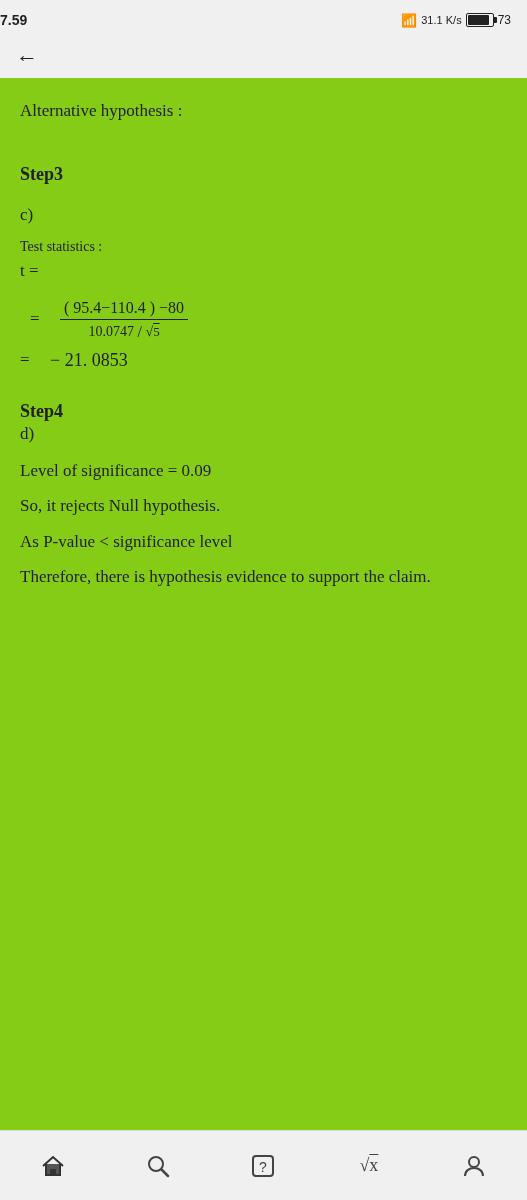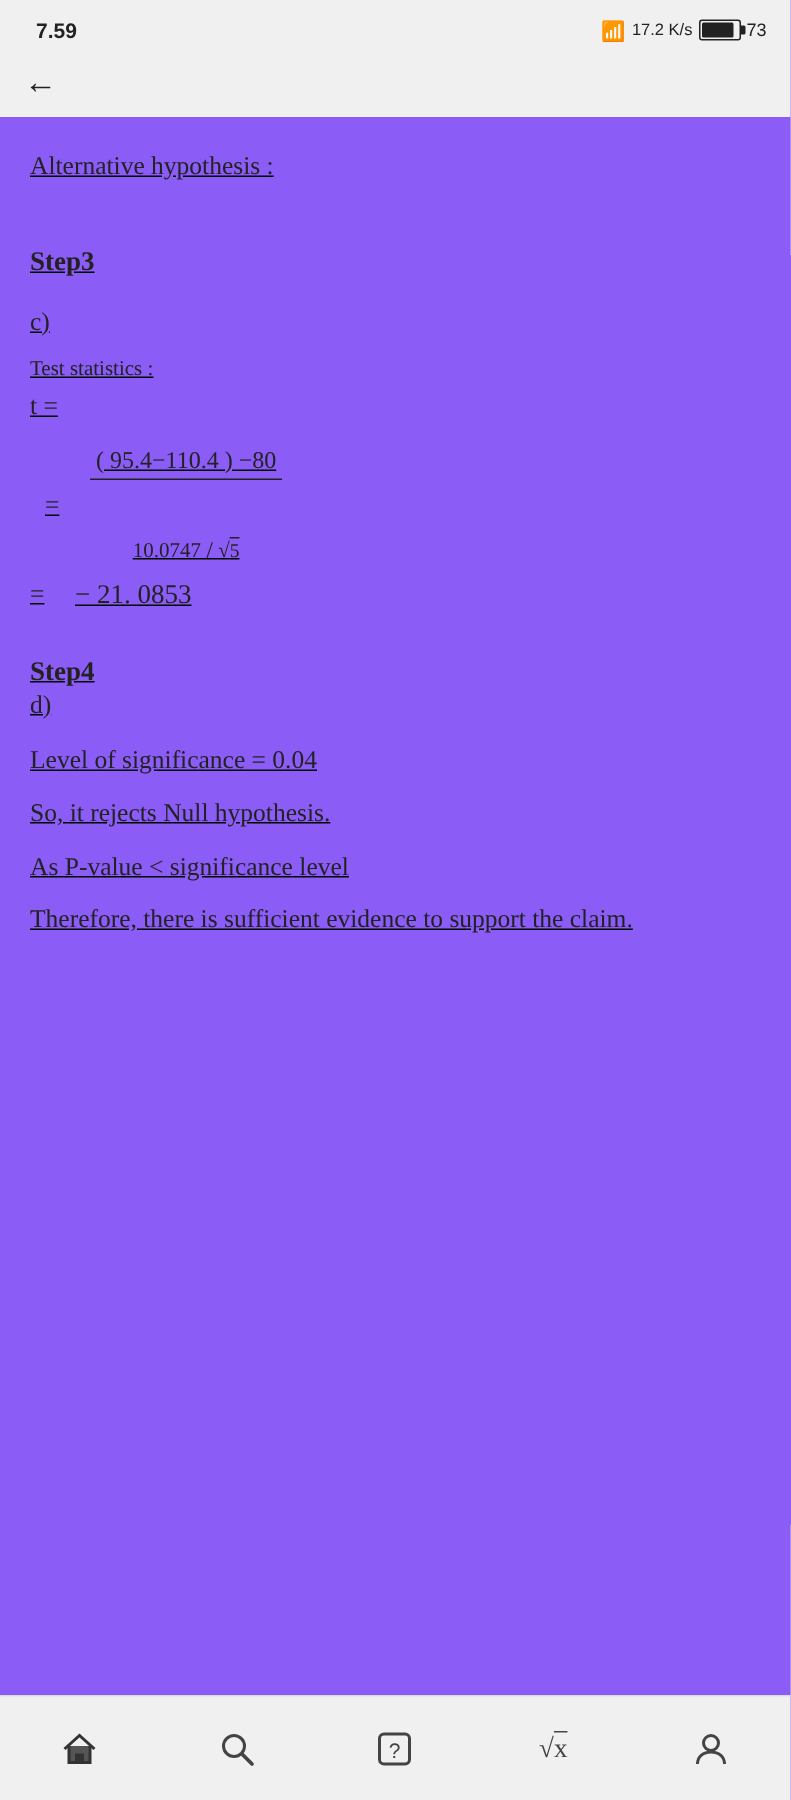--- a/index.html
+++ b/index.html
@@ -11,21 +11,21 @@
       font-family: Georgia, 'Times New Roman', serif;
       display: flex;
       flex-direction: column;
     }
 
     .status-bar {
       background: #f0f0f0;
       display: flex;
       justify-content: space-between;
       align-items: center;
-      padding: 8px 16px 4px 24px;
+      padding: 8px 16px 4px 0;
       height: 36px;
     }
 
     .status-left {
       font-size: 14px;
       font-weight: bold;
       color: #222;
       font-family: Arial, sans-serif;
     }
 
@@ -76,25 +76,24 @@
     }
 
     .back-arrow {
       font-size: 22px;
       color: #222;
       cursor: pointer;
       line-height: 1;
     }
 
     .main-content {
-      background: #8b5cf6;
+      background: #84cc16;
       flex: 1;
       padding: 20px 20px 20px 20px;
       margin: 0;
-      text-decoration: underline;
     }
 
     .alt-hypothesis {
       font-size: 17px;
       color: #222;
       margin-bottom: 40px;
       line-height: 1.5;
     }
 
     .step-label {
@@ -138,21 +137,20 @@
       font-size: 17px;
       color: #222;
       min-width: 18px;
     }
 
     .fraction {
       display: inline-flex;
       flex-direction: column;
       align-items: center;
       vertical-align: middle;
-      gap: 36px;
     }
 
     .fraction-num {
       font-size: 16px;
       color: #222;
       border-bottom: 1.5px solid #222;
       padding-bottom: 2px;
       padding-left: 4px;
       padding-right: 4px;
       white-space: nowrap;
@@ -227,21 +225,21 @@
 
   </style>
 </head>
 <body>
 
 <div class="status-bar">
   <span class="status-left">7.59</span>
   <div class="status-right">
     <span style="font-size:13px;">📶</span>
     <span style="font-size:11px;">
-      <span>17.2</span> <span>K/s</span>
+      <span>31.1</span> <span>K/s</span>
     </span>
     <div class="battery">
       <div class="battery-fill"></div>
     </div>
     <span style="font-size:12px;">73</span>
   </div>
 </div>
 
 <div class="header">
   <span class="back-arrow">←</span>
@@ -273,24 +271,24 @@
 
     <div class="result-row">
       <span class="equals-sign">=</span>
       <span class="result-value">− 21. 0853</span>
     </div>
   </div>
 
   <div class="step4-section">
     <div class="step4-label">Step4</div>
     <div class="step4-sub">d)</div>
-    <div class="body-text">Level of significance = 0.04</div>
+    <div class="body-text">Level of significance = 0.09</div>
     <div class="body-text">So, it rejects Null hypothesis.</div>
     <div class="body-text">As P-value &lt; significance level</div>
-    <div class="body-text">Therefore, there is sufficient evidence to support the claim.</div>
+    <div class="body-text">Therefore, there is hypothesis evidence to support the claim.</div>
   </div>
 
 </div>
 
 <div class="bottom-nav">
   <div class="nav-icon home">
     <svg width="26" height="26" viewBox="0 0 26 26" fill="none">
       <path d="M3 13L13 4L23 13" stroke="#333" stroke-width="2" fill="none"></path>
       <path d="M6 11V22H20V11" stroke="#333" stroke-width="2" fill="#555"></path>
       <rect x="10" y="16" width="6" height="6" fill="#333"></rect>

